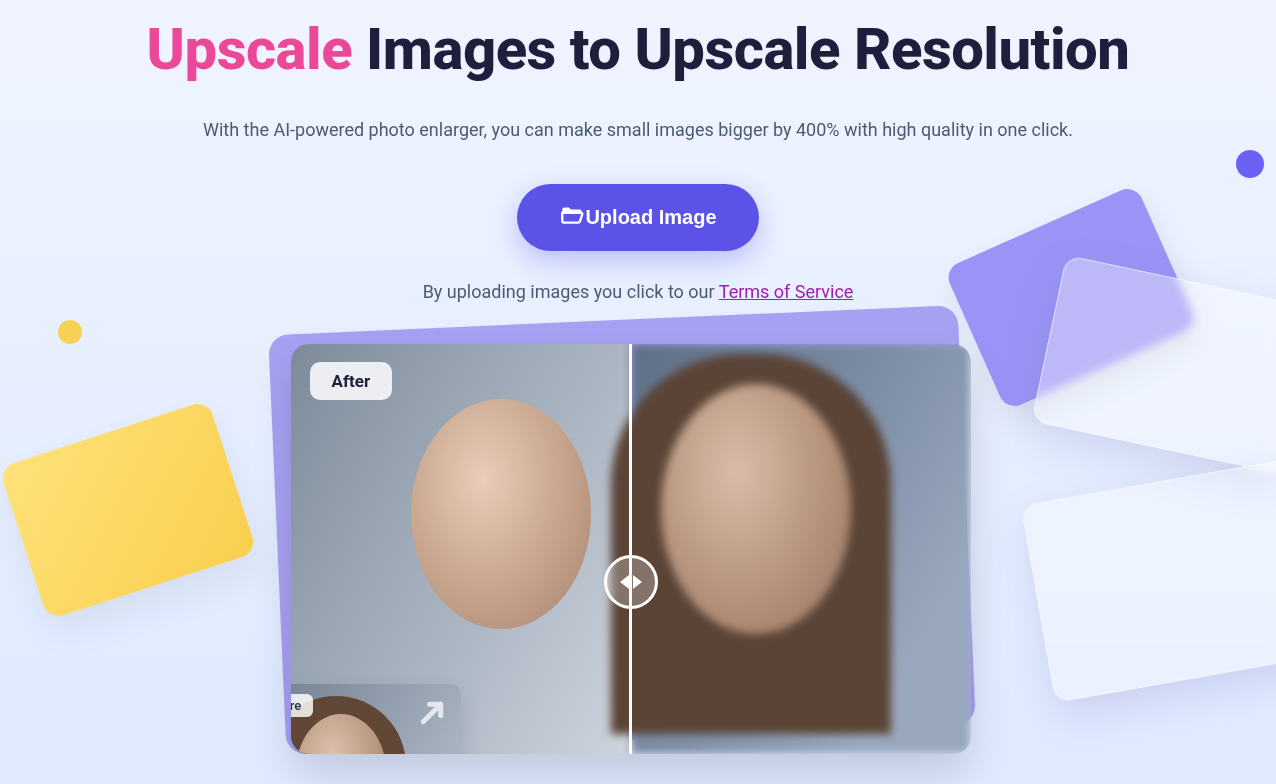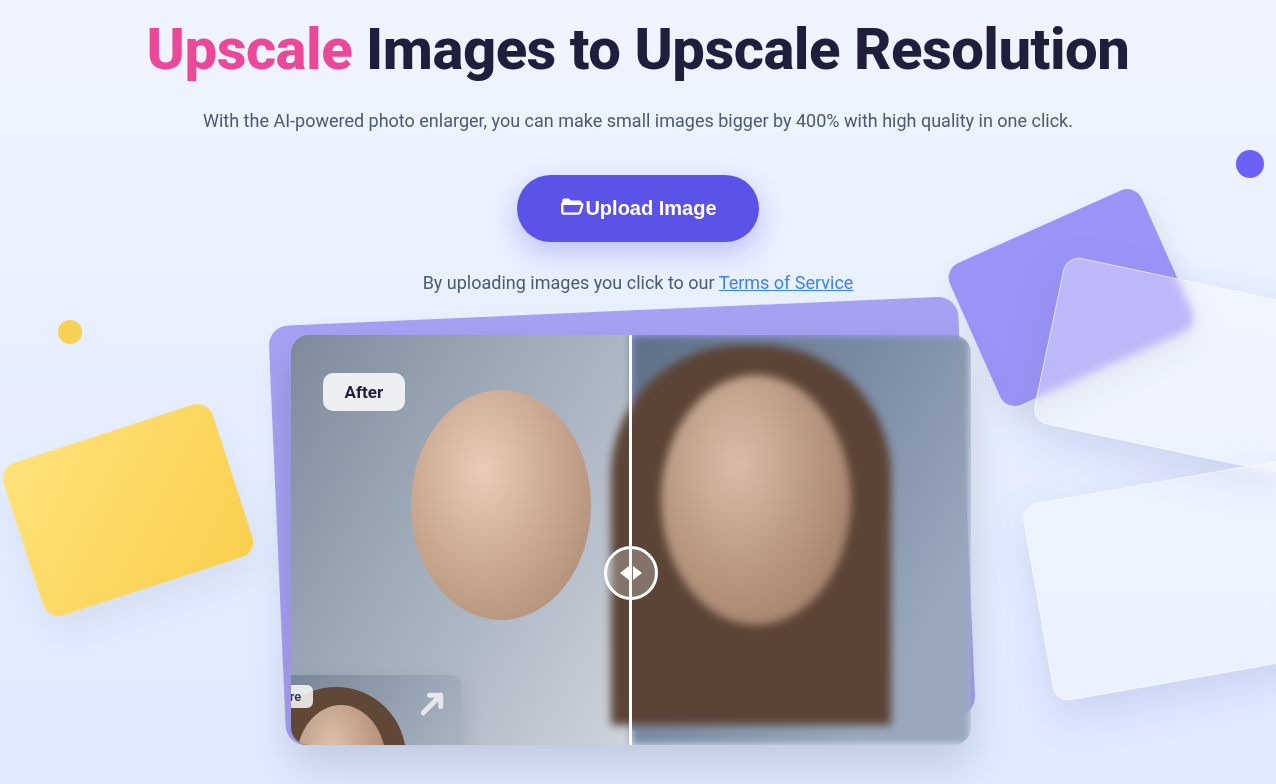--- a/index.html
+++ b/index.html
@@ -60,21 +60,21 @@
   font-weight: 800;
   color: #1f1f3d;
   letter-spacing: -0.5px;
   line-height: 1.1;
 }
 h1 .accent { color: #ec4899; }
 
 .subtitle {
   font-size: 18px;
   color: #4a5a72;
-  margin-top: 28px;
+  margin-top: 37px;
 }
 
 .upload-btn {
   display: inline-flex;
   align-items: center;
   background: #5b53e8;
   color: #fff;
   font-size: 20px;
   font-weight: 700;
   padding: 18px 42px;
@@ -84,21 +84,21 @@
   margin-top: 44px;
   box-shadow: 0 10px 28px rgba(91,83,232,0.32);
 }
 .upload-btn svg { width: 26px; height: 26px; }
 
 .terms {
   font-size: 18px;
   color: #4a5a72;
   margin-top: 30px;
 }
-.terms a { color: #3b82f6; text-decoration: underline; }
+.terms a { color: #a21caf; text-decoration: underline; }
 
 .compare-wrap {
   position: relative;
   margin: 42px auto 0;
   width: 695px;
 }
 .compare-back {
   position: absolute;
   width: 690px; height: 420px;
   background: #a6a1f3;
@@ -172,26 +172,25 @@
 }
 .handle::before, .handle::after {
   content:''; width:0; height:0;
   border-top:7px solid transparent;
   border-bottom:7px solid transparent;
 }
 .handle::before { border-right:9px solid #fff; }
 .handle::after { border-left:9px solid #fff; }
 
 .badge-after {
-  position:absolute; left:32px; top:18px;
+  position:absolute; left:19px; top:18px;
   background:#eceef2; color:#1f1f3d;
   font-weight:700; font-size:17px;
   padding:9px 22px; border-radius:10px;
   z-index:5;
-  margin-top:20px;
 }
 
 .before-thumb {
   position:absolute;
   left:-50px; bottom:-85px;
   width:220px; height:155px;
   border-radius:10px;
   overflow:hidden;
   z-index:6;
   box-shadow: 0 10px 24px rgba(0,0,0,0.12);

